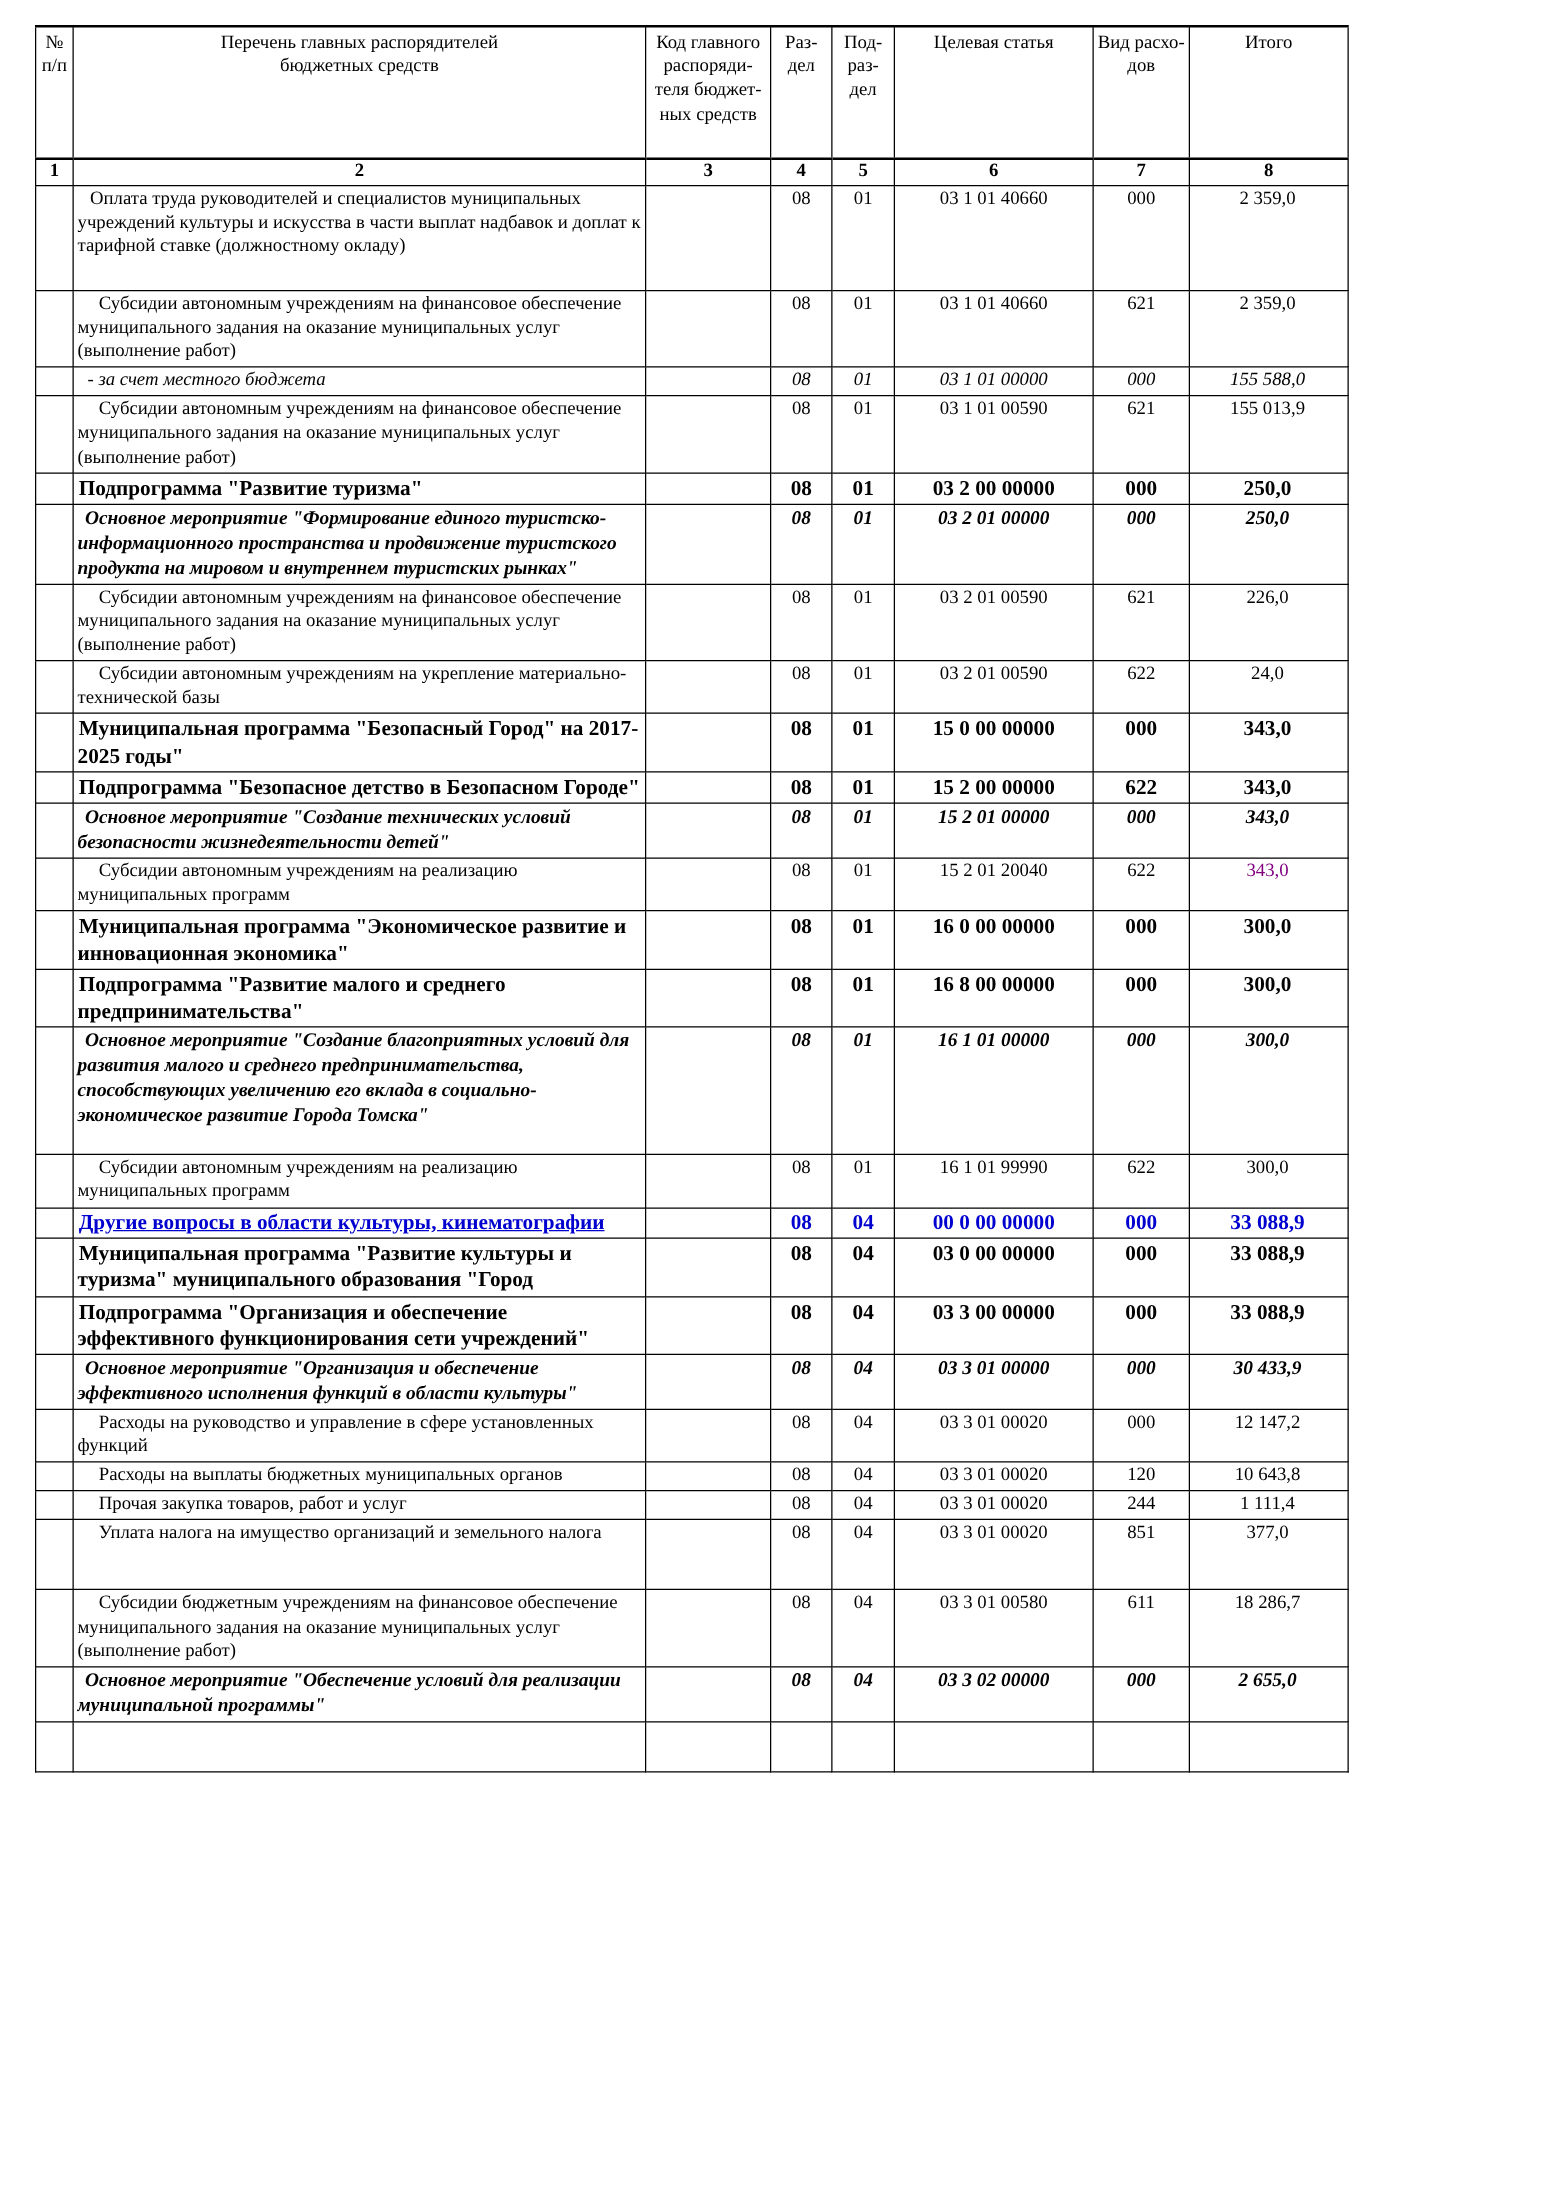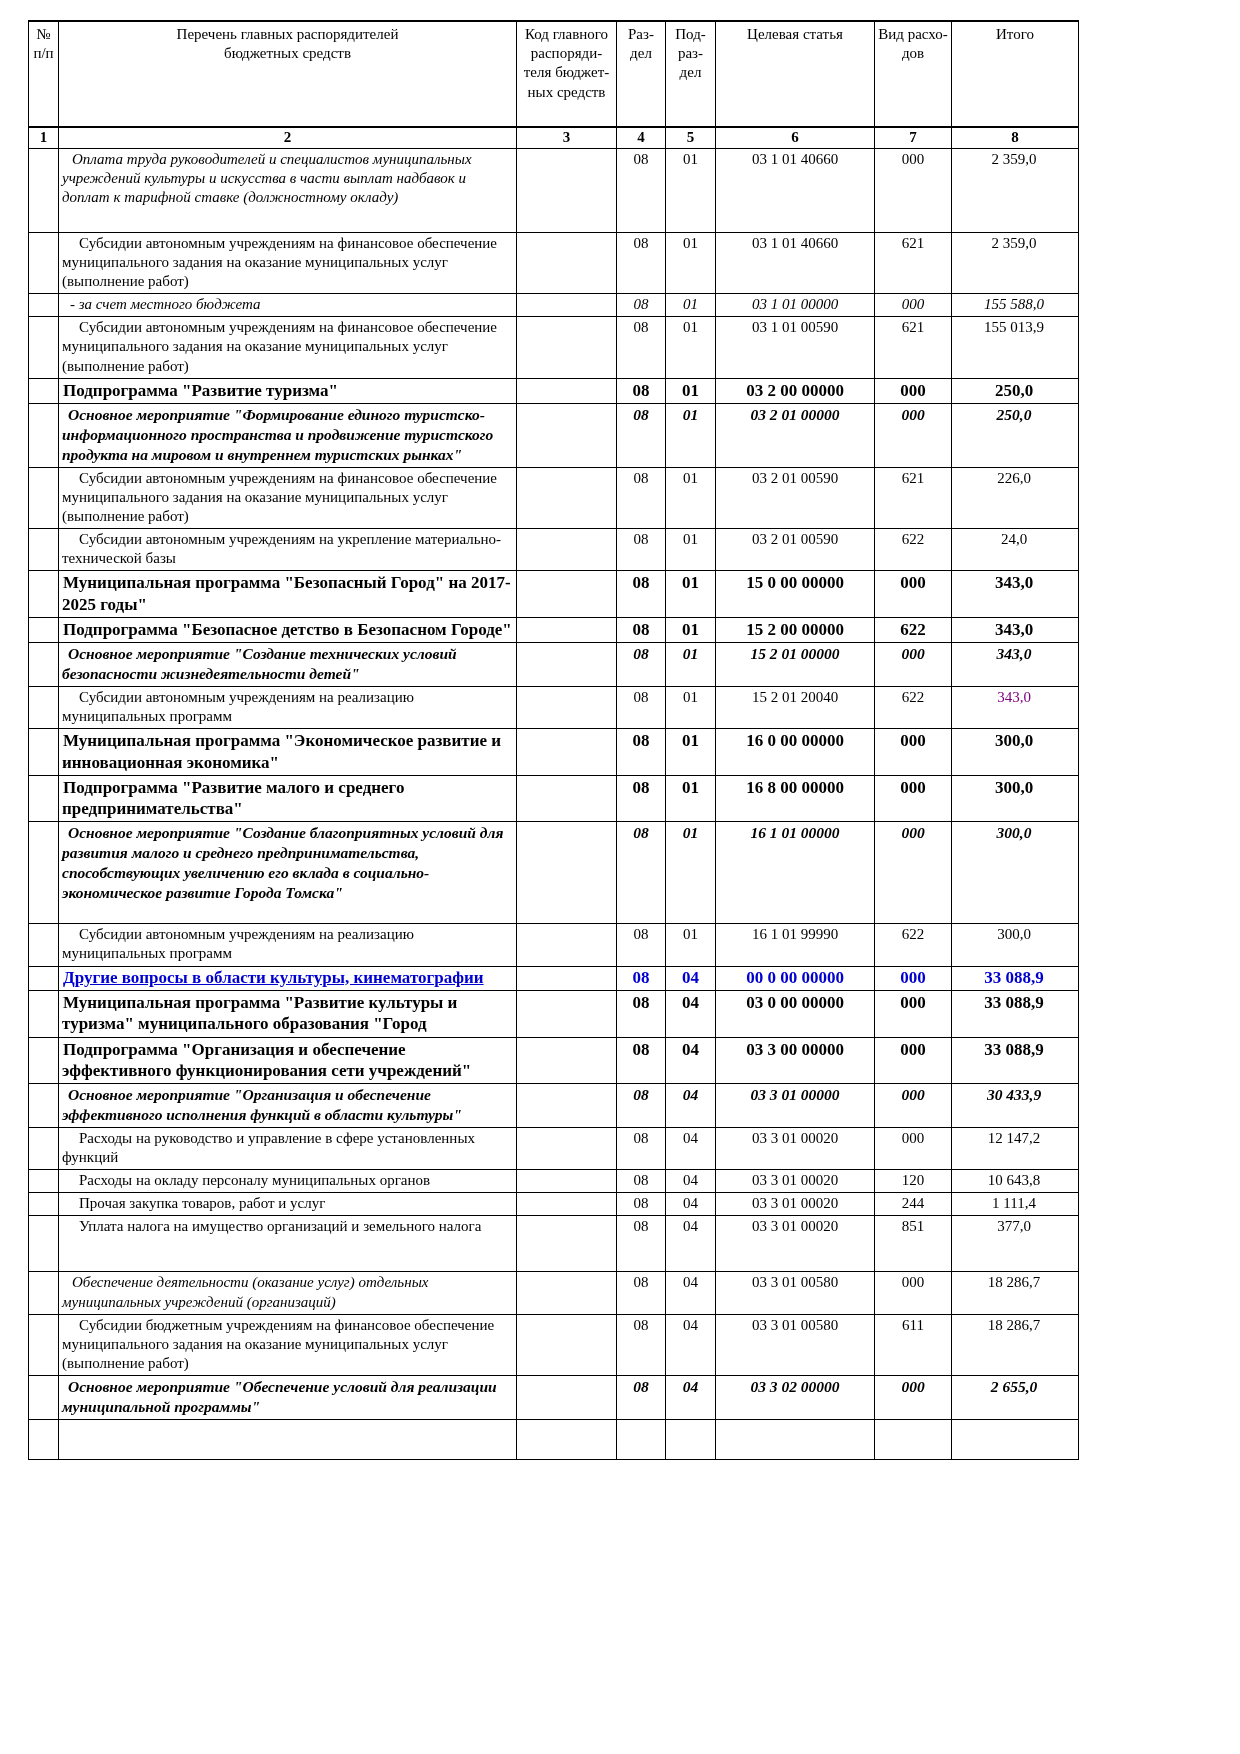--- a/index.html
+++ b/index.html
@@ -50,21 +50,21 @@
   
   td.c-num   { text-align: center; }
   td.c-name  { text-align: left; }
   td.c-code  { }
   td.c-rz, td.c-pr, td.c-cs, td.c-vr { text-align: center; }
   td.c-total { text-align: center; padding-right: 5px; }
 
   
   tr.style-n  td.c-name { text-indent: 17px; }
 
-  tr.style-i  td.c-name { font-style: italic; text-indent: 10px; }
+  tr.style-i  td.c-name { text-indent: 10px; }
 
   tr.style-i-all td { font-style: italic; }
   tr.style-i-all td.c-name { text-indent: 8px; }
 
   tr.style-b td { font-weight: bold; font-size: 17px; line-height: 1.25; }
   tr.style-b td.c-name { text-indent: 1px; }
 
   tr.style-bi td { font-weight: bold; font-style: italic; font-size: 15.5px; }
   tr.style-bi td.c-name { text-indent: 6px; }
 
@@ -323,21 +323,21 @@
           <td class="c-name">Расходы на руководство и управление в сфере установленных функций</td>
           <td class="c-code"></td>
           <td class="c-rz">08</td>
           <td class="c-pr">04</td>
           <td class="c-cs">03 3 01 00020</td>
           <td class="c-vr">000</td>
           <td class="c-total">12 147,2</td>
         </tr>
         <tr class="style-n">
           <td class="c-num"></td>
-          <td class="c-name">Расходы на окладу персоналу муниципальных органов</td>
+          <td class="c-name">Расходы на выплаты бюджетных муниципальных органов</td>
           <td class="c-code"></td>
           <td class="c-rz">08</td>
           <td class="c-pr">04</td>
           <td class="c-cs">03 3 01 00020</td>
           <td class="c-vr">120</td>
           <td class="c-total">10 643,8</td>
         </tr>
         <tr class="style-n">
           <td class="c-num"></td>
           <td class="c-name">Прочая закупка товаров, работ и услуг</td>
@@ -350,30 +350,20 @@
         </tr>
         <tr class="style-n" style="height: 56px;">
           <td class="c-num"></td>
           <td class="c-name">Уплата налога на имущество организаций и земельного налога</td>
           <td class="c-code"></td>
           <td class="c-rz">08</td>
           <td class="c-pr">04</td>
           <td class="c-cs">03 3 01 00020</td>
           <td class="c-vr">851</td>
           <td class="c-total">377,0</td>
-        </tr>
-        <tr class="style-i">
-          <td class="c-num"></td>
-          <td class="c-name">Обеспечение деятельности (оказание услуг) отдельных муниципальных учреждений (организаций)</td>
-          <td class="c-code"></td>
-          <td class="c-rz">08</td>
-          <td class="c-pr">04</td>
-          <td class="c-cs">03 3 01 00580</td>
-          <td class="c-vr">000</td>
-          <td class="c-total">18 286,7</td>
         </tr>
         <tr class="style-n">
           <td class="c-num"></td>
           <td class="c-name">Субсидии бюджетным учреждениям на финансовое обеспечение муниципального задания на оказание муниципальных услуг (выполнение работ)</td>
           <td class="c-code"></td>
           <td class="c-rz">08</td>
           <td class="c-pr">04</td>
           <td class="c-cs">03 3 01 00580</td>
           <td class="c-vr">611</td>
           <td class="c-total">18 286,7</td>

